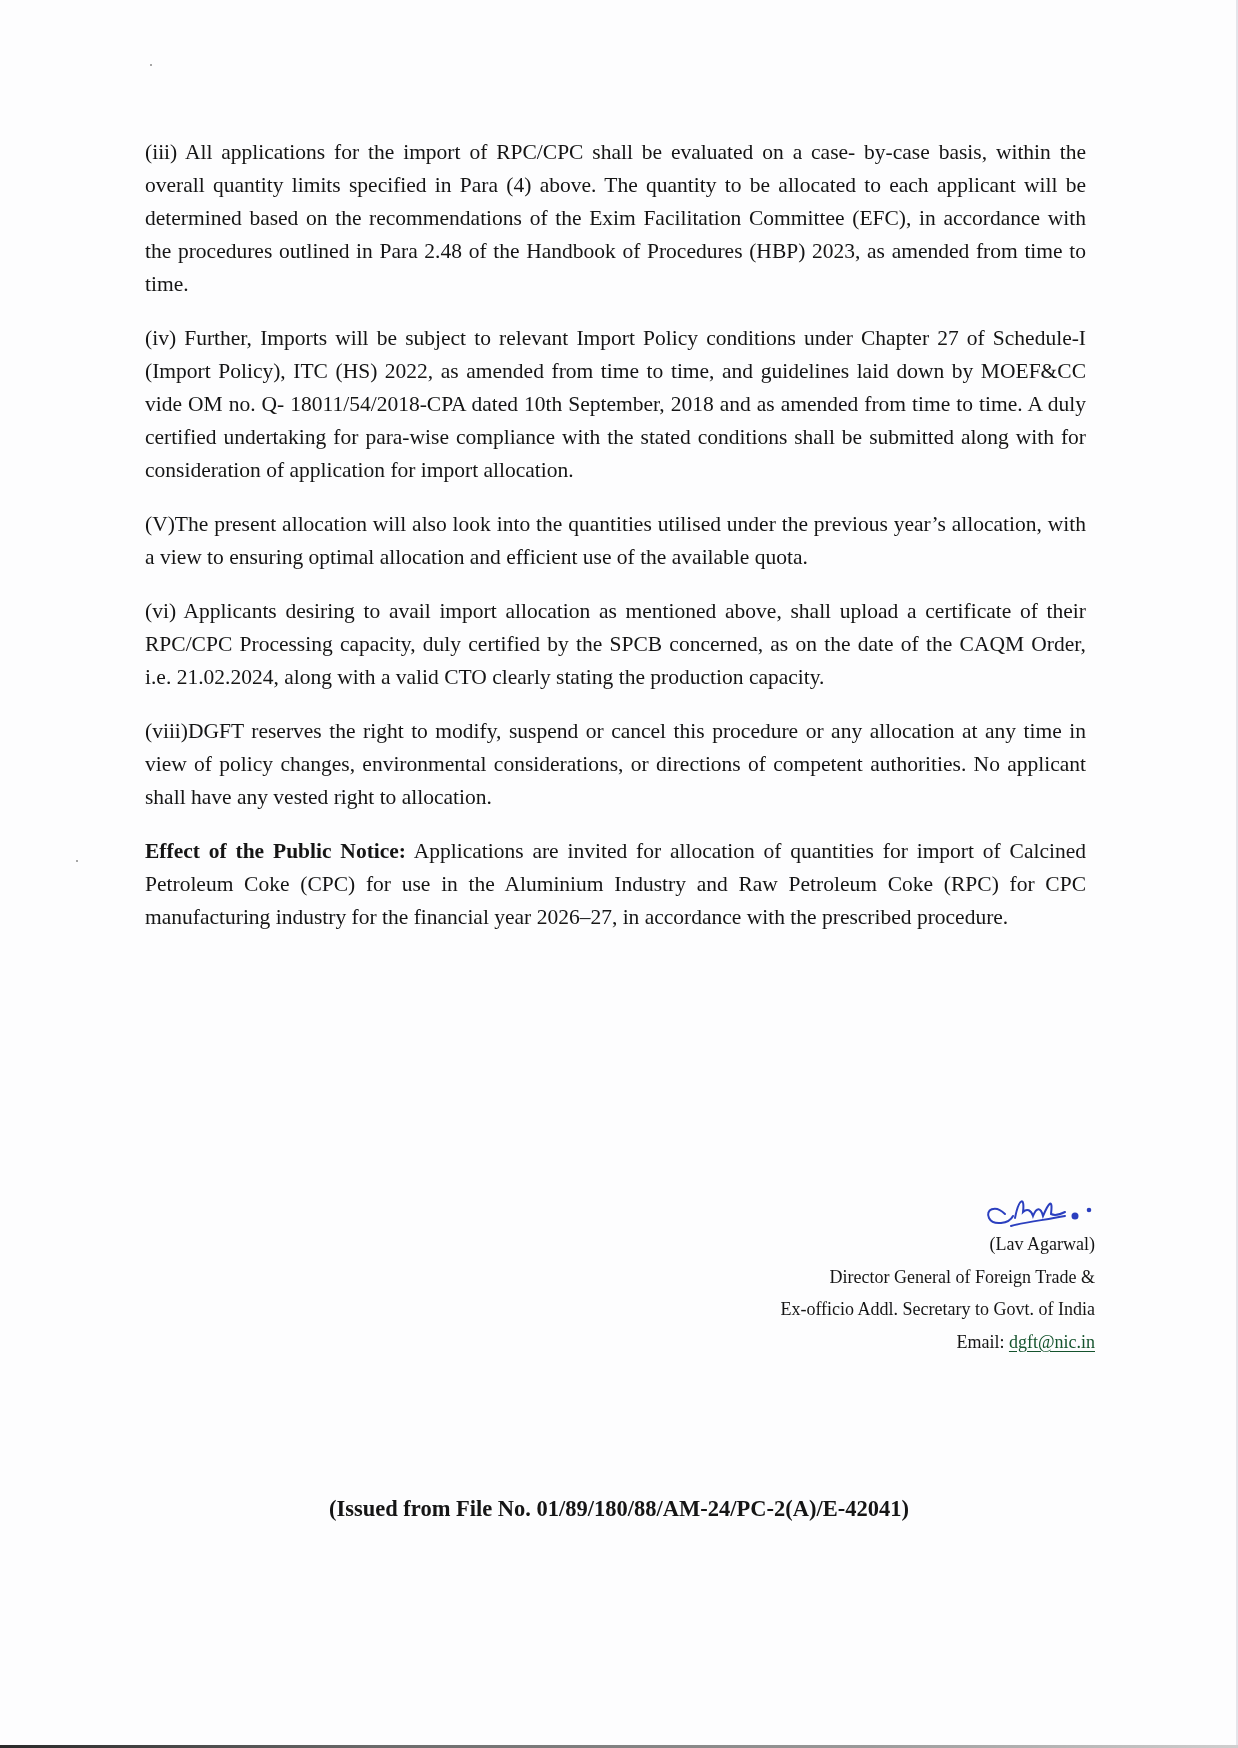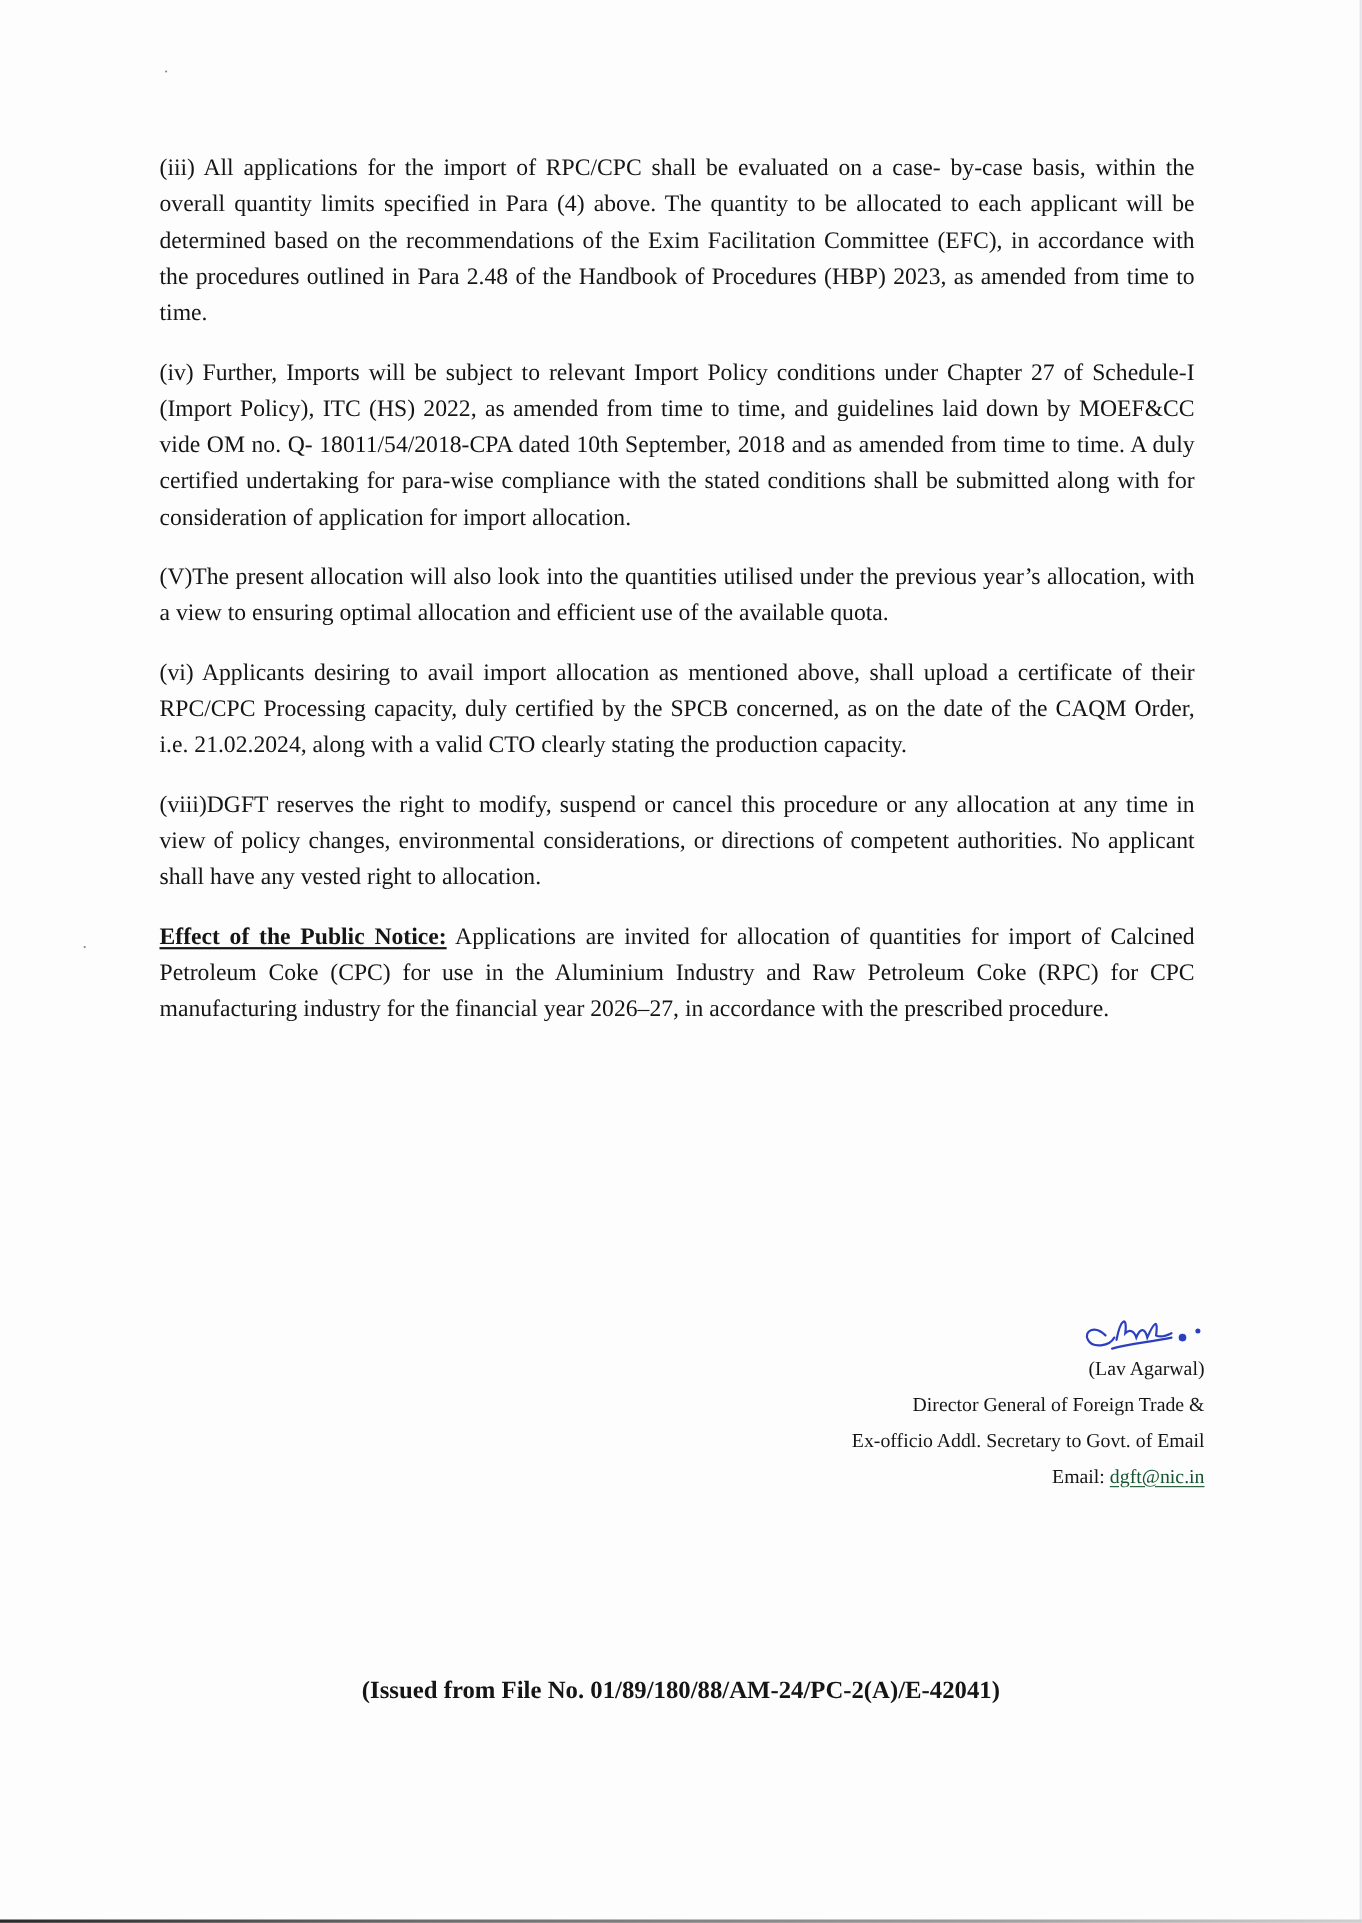--- a/index.html
+++ b/index.html
@@ -38,21 +38,20 @@
       width: 941px;
     }
     .para {
       font-size: 21.5px;
       line-height: 33px;
       text-align: justify;
       margin: 0 0 21px 0;
     }
     .effect-label {
       font-weight: bold;
-      text-decoration: underline;
       text-decoration-thickness: 2px;
       text-underline-offset: 3px;
     }
     .signature-block {
       position: absolute;
       right: 143px;
       top: 1188px;
       width: 520px;
       text-align: right;
       font-size: 18px;
@@ -73,21 +72,20 @@
       color: #14532d;
     }
     .file-no {
       position: absolute;
       left: 0;
       width: 1238px;
       top: 1496px;
       text-align: center;
       font-weight: bold;
       font-size: 22.5px;
-      margin-top: 28px;
     }
     .speck {
       position: absolute;
       width: 2px;
       height: 2px;
       background: #888;
       border-radius: 1px;
     }
   </style>
 </head>
@@ -114,17 +112,17 @@
         <path d="M40 26 C 30 16, 20 22, 24 30 C 28 38, 44 36, 48 28"></path>
         <path d="M50 30 C 54 10, 60 8, 58 24 C 62 20, 66 22, 68 28 C 72 18, 76 20, 78 28 C 84 14, 88 10, 86 26 C 90 28, 96 26, 100 24"></path>
         <path d="M46 38 C 60 34, 80 32, 100 28"></path>
         <circle cx="110" cy="28" r="2.5" fill="#2b3fbf"></circle>
         <circle cx="124" cy="22" r="1.3" fill="#2b3fbf"></circle>
       </g>
     </svg>
   </div>
   <div>(Lav Agarwal)</div>
   <div>Director General of Foreign Trade &amp;</div>
-  <div>Ex-officio Addl. Secretary to Govt. of Email</div>
+  <div>Ex-officio Addl. Secretary to Govt. of India</div>
   <div><span>Email: </span><span class="email-link">dgft@nic.in</span></div>
 </div>
 
 <div class="file-no">(Issued from File No. 01/89/180/88/AM-24/PC-2(A)/E-42041)</div>
 
 </body></html>

